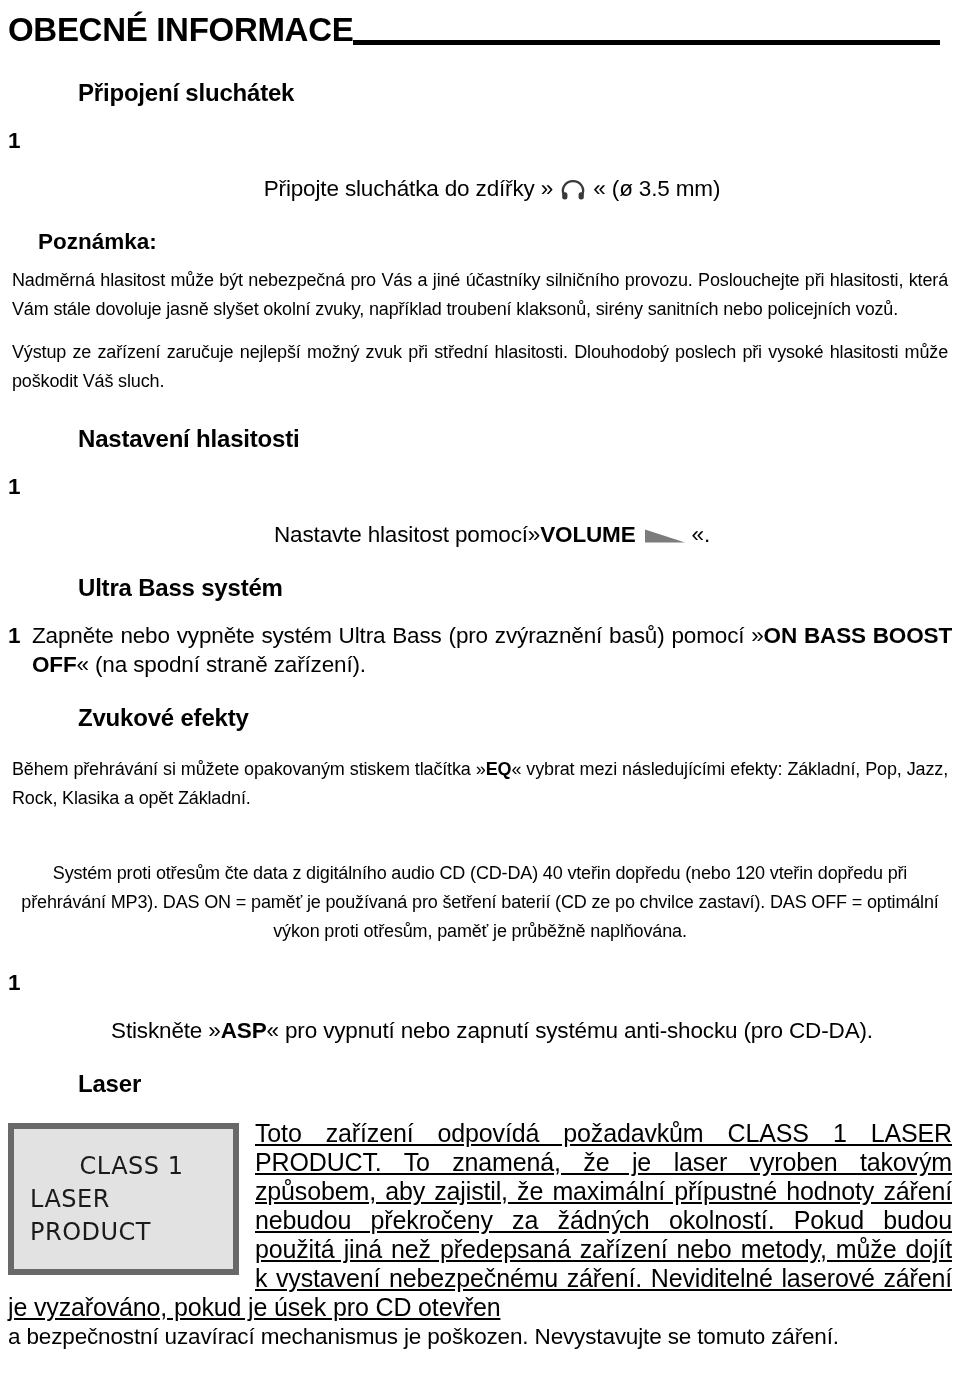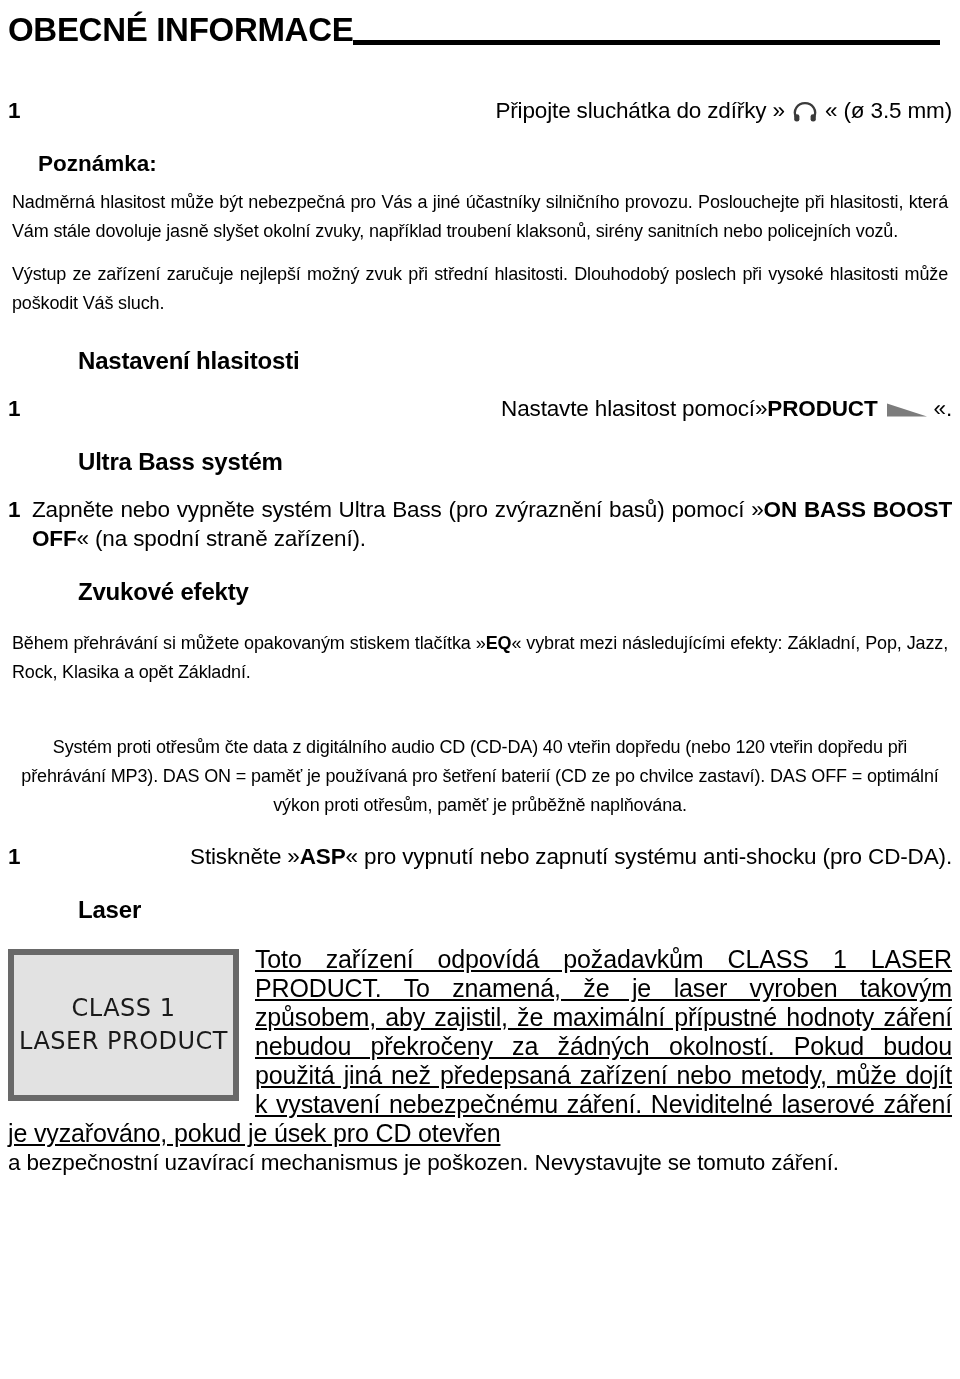--- a/index.html
+++ b/index.html
@@ -83,21 +83,21 @@
   }
   .step-num {
     font-weight: bold;
     width: 24px;
     flex: 0 0 24px;
   }
   .step-body {
     flex: 1 1 auto;
     text-align: justify;
   }
-  .step-body.nojust { text-align: right; }
+  .step-body.nojust { text-align: center; margin-top: 48px; }
 
   b.kw { font-weight: bold; }
 
   
   .icon-headphone {
     display: inline-block;
     vertical-align: -5px;
     width: 24px;
     height: 22px;
     margin: 0 2px;
@@ -121,20 +121,21 @@
     height: 152px;
     box-sizing: border-box;
     border: 6px solid #696969;
     background: #e2e2e2;
     display: flex;
     flex-direction: column;
     align-items: center;
     justify-content: center;
     margin-right: 16px;
     margin-top: 4px;
+    padding-left: 16px;
   }
   .laser-figure-line {
     font-family: "DejaVu Sans", sans-serif;
     font-size: 24px;
     line-height: 33px;
     color: #1a1a1a;
     letter-spacing: 0.5px;
   }
   .laser-text {
     font-size: 25px;
@@ -161,20 +162,21 @@
 
 <div class="page">
 
   <div class="page-header">
     <div class="page-header-title">OBECNÉ INFORMACE</div>
     <div class="page-header-rule"></div>
   </div>
 
   <div class="sp-30"></div>
 
+  <div class="section-heading">Připojení sluchátek</div>
 
   <div class="sp-18"></div>
 
   <div class="step">
     <div class="step-num">1</div>
     <div class="step-body nojust">
       <span>Připojte sluchátka do zdířky »</span>
       <span class="icon-headphone">
         <svg viewBox="0 0 24 22" width="24" height="22" aria-hidden="true">
           <path d="M3.2 16.5 C1.6 13.6 1.4 9.6 3.4 6.6 C5.4 3.5 8.6 2.1 12 2.1 C15.4 2.1 18.6 3.5 20.6 6.6 C22.6 9.6 22.4 13.6 20.8 16.5" fill="none" stroke="#3a3a3a" stroke-width="2.3" stroke-linecap="round"></path>
@@ -200,21 +202,21 @@
 
   <div class="sp-24"></div>
 
   <div class="section-heading">Nastavení hlasitosti</div>
 
   <div class="sp-18"></div>
 
   <div class="step">
     <div class="step-num">1</div>
     <div class="step-body nojust">
-      <span>Nastavte hlasitost pomocí»</span><b class="kw">PRODUCT</b><span class="icon-volume-wedge">
+      <span>Nastavte hlasitost pomocí»</span><b class="kw">VOLUME</b><span class="icon-volume-wedge">
         <svg viewBox="0 0 42 16" width="42" height="16" aria-hidden="true">
           <path d="M1 1.5 L41 14.5 L1 14.5 Z" fill="#7c7c7c"></path>
         </svg>
       </span><span>«.</span>
     </div>
   </div>
 
   <div class="sp-24"></div>
 
   <div class="section-heading">Ultra Bass systém</div>

